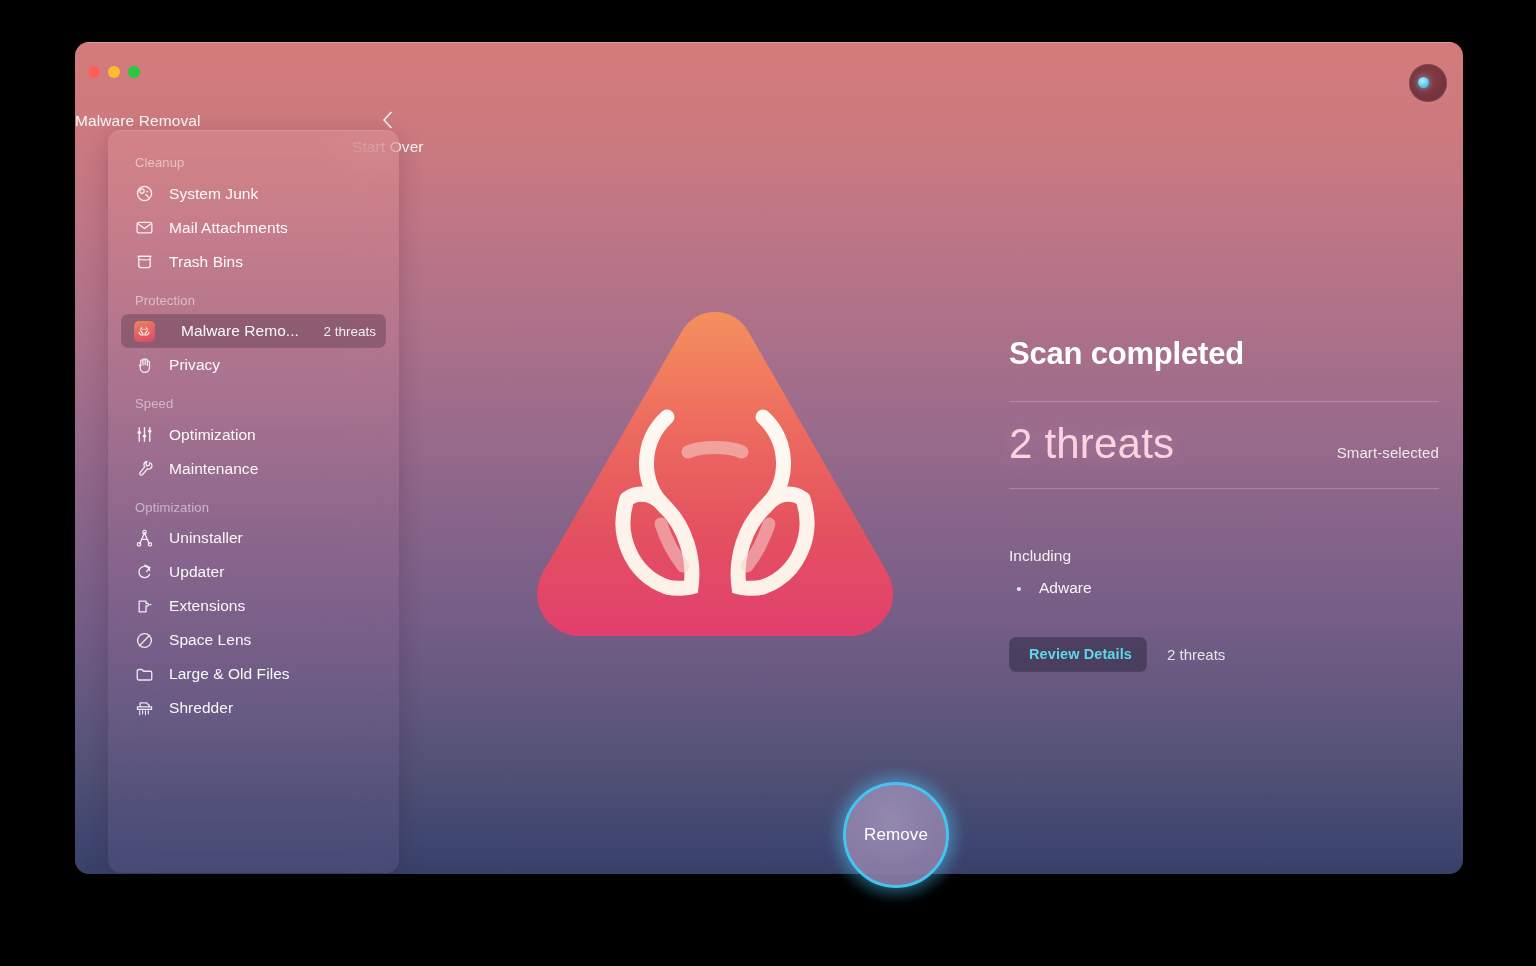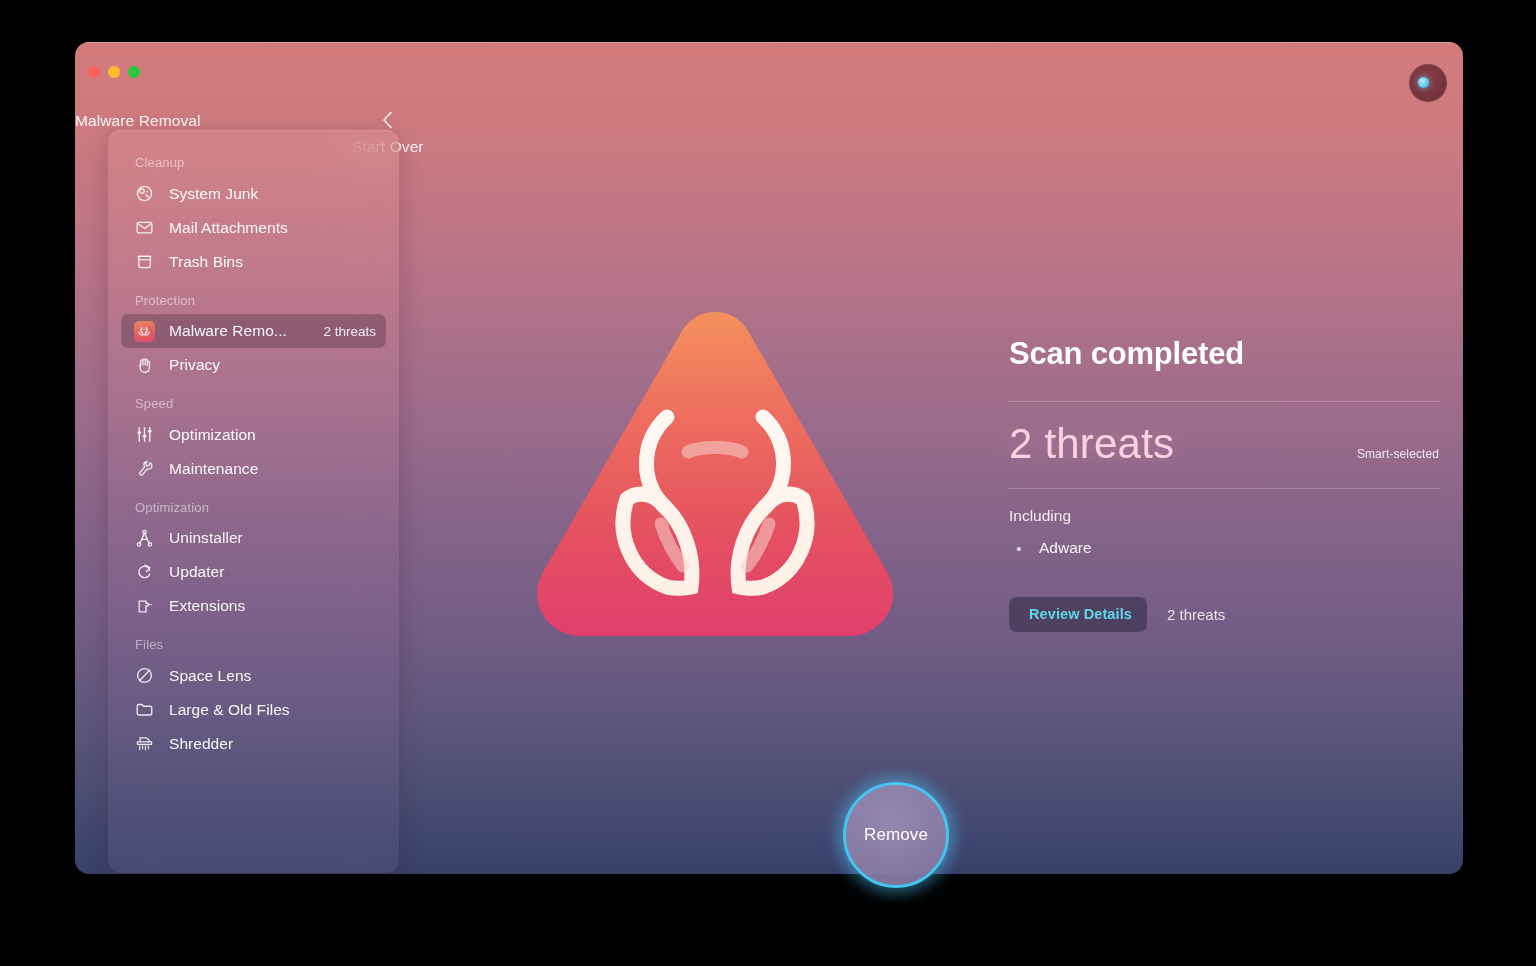--- a/index.html
+++ b/index.html
@@ -172,20 +172,21 @@
     height: 34px;
     margin: 0 13px;
     padding: 0 10px 0 12px;
     border-radius: 7px;
     cursor: default;
     box-sizing: border-box;
   }
   .nav-item.selected {
     background: rgba(88,56,74,0.42);
     box-shadow: inset 0 0 0 0.5px rgba(255,255,255,0.06);
+    gap: 12px;
   }
   .nav-item .ico {
     width: 22px;
     height: 22px;
     flex: 0 0 22px;
     margin-right: 14px;
     display: flex;
     align-items: center;
     justify-content: center;
     opacity: 0.93;
@@ -265,28 +266,28 @@
   }
   #threat-count {
     font-size: 42px;
     color: #ffd2e2;
     font-weight: 300;
     letter-spacing: 0.2px;
     line-height: 1;
     text-shadow: 0 0 22px rgba(255,190,215,0.30);
   }
   #smart-selected {
-    font-size: 12px;
+    font-size: 15px;
     color: rgba(255,255,255,0.86);
     letter-spacing: 0.1px;
     padding-bottom: 3px;
   }
 
   #including-label {
-    margin-top: 18px;
+    margin-top: 58px;
     font-size: 15.5px;
     color: rgba(255,255,255,0.90);
   }
   #including-list {
     margin: 14px 0 0 0;
     padding: 0;
     list-style: none;
   }
   #including-list li {
     display: flex;
@@ -529,21 +530,20 @@
         <span class="ico">
           <svg width="21" height="21" viewBox="0 0 22 22" fill="none">
             <path d="M5.4 5.4 H12.6 V8 C12.6 8 13.4 7.2 14.4 7.8 C15.4 8.4 15.4 9.8 14.4 10.4
                      C13.4 11 12.6 10.2 12.6 10.2 V16.6 H5.4 Z" stroke="rgba(255,255,255,0.93)" stroke-width="1.4" stroke-linejoin="round"></path>
             <path d="M16.4 9 H17.8" stroke="rgba(255,255,255,0.93)" stroke-width="1.3" stroke-linecap="round"></path>
           </svg>
         </span>
         <span class="nm">Extensions</span>
       </div>
 
-      <div class="nav-group-label">Files</div>
 
       <div class="nav-item">
         <span class="ico">
           <svg width="21" height="21" viewBox="0 0 22 22" fill="none">
             <circle cx="11" cy="11" r="7.2" stroke="rgba(255,255,255,0.93)" stroke-width="1.4"></circle>
             <path d="M5.6 16.4 L16.4 5.6" stroke="rgba(255,255,255,0.93)" stroke-width="1.4" stroke-linecap="round"></path>
           </svg>
         </span>
         <span class="nm">Space Lens</span>
       </div>

